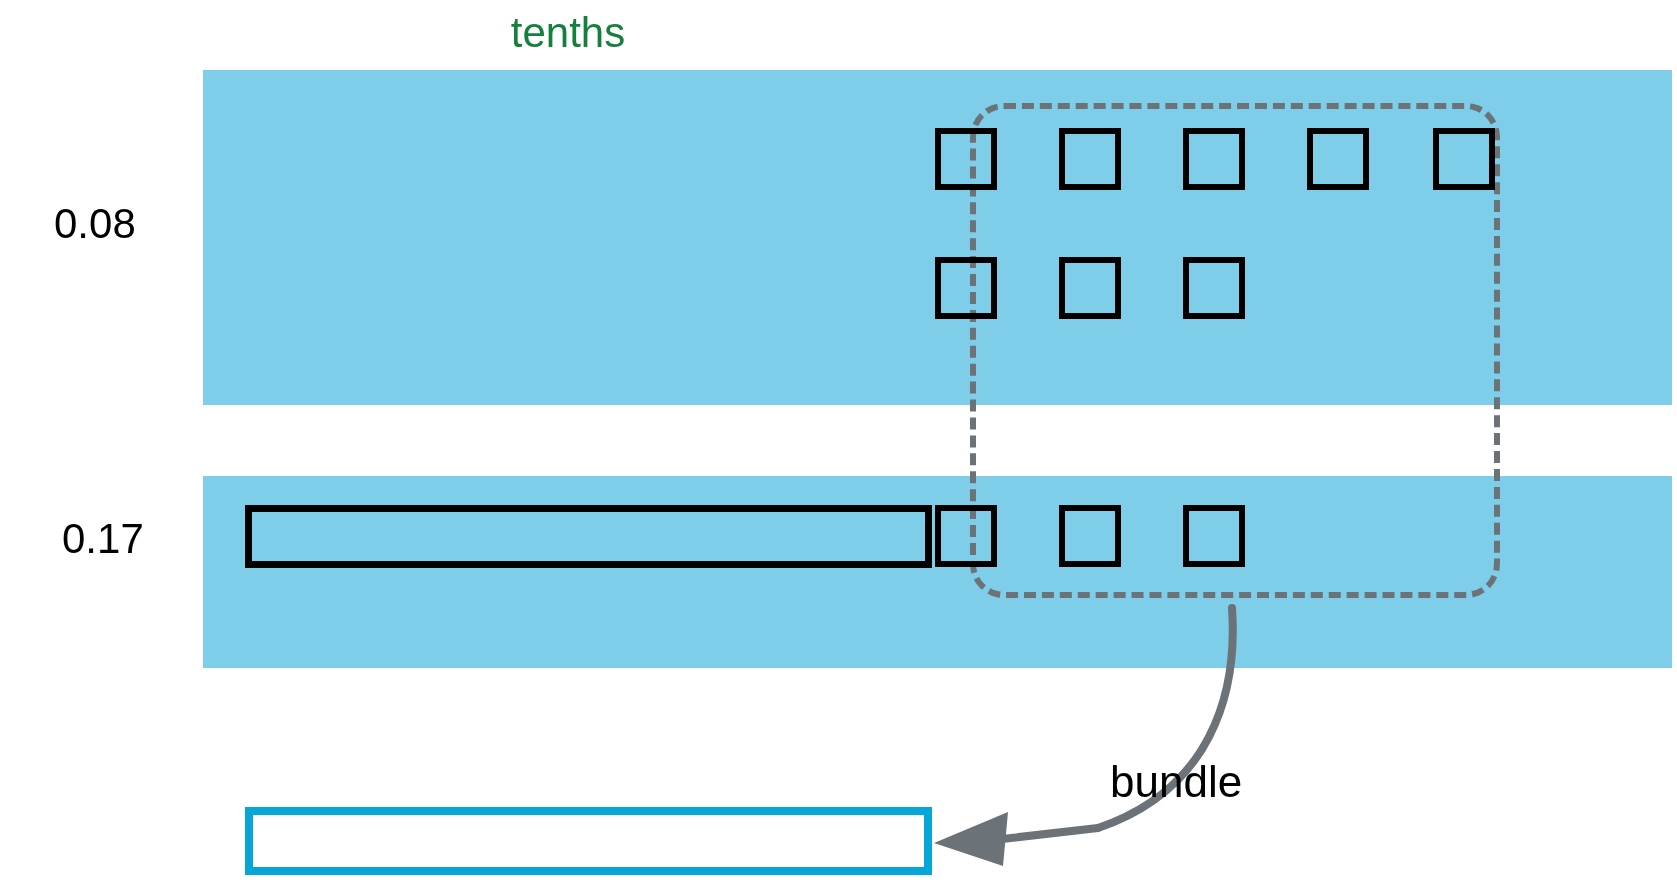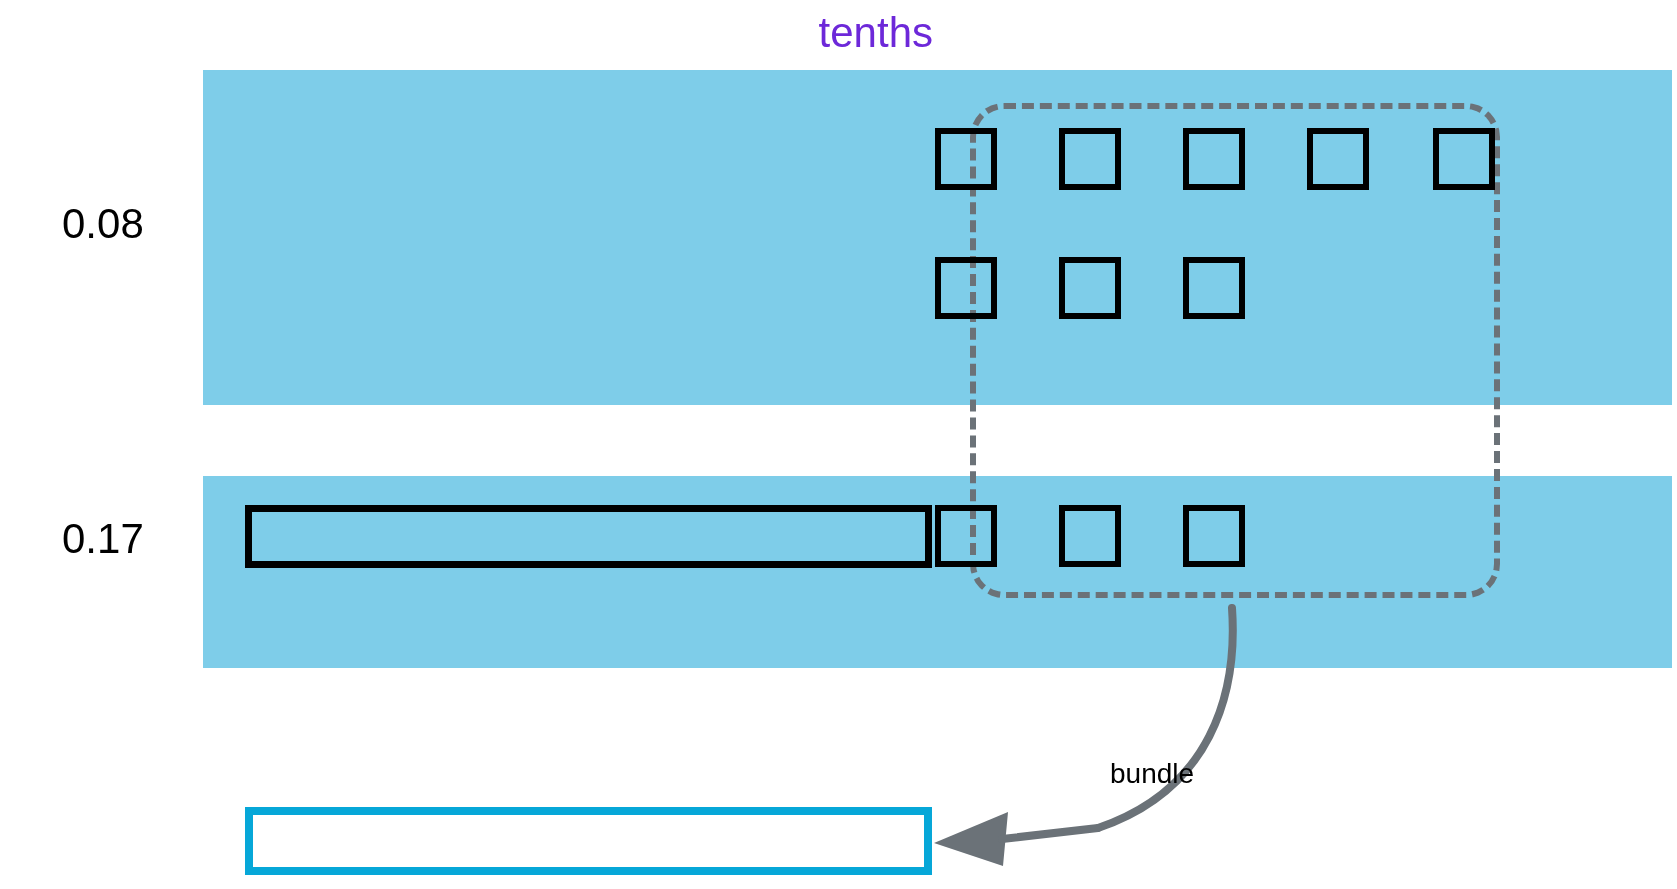--- a/index.html
+++ b/index.html
@@ -6,38 +6,38 @@
   body{
     font-family:"Liberation Sans", sans-serif;
     width:1677px;height:889px;position:relative;overflow:hidden;
   }
   .stage{position:absolute;left:0;top:0;width:1677px;height:889px;}
 
   
   .col-head{
     position:absolute;
     font-size:42px;
-    color:#6d28d9;
-    text-align:right;
+    color:#15803d;
+    text-align:center;
     white-space:nowrap;
     line-height:1;
   }
   #head-tenths{left:203px;top:12px;width:730px;}
   #head-hundredths{left:970px;top:12px;width:530px;}
 
   
   .row-label{
     position:absolute;
     font-size:42px;
     color:#000000;
     text-align:left;
     white-space:nowrap;
     line-height:1;
   }
-  #label-008{left:62px;top:203px;}
+  #label-008{left:54px;top:203px;}
   #label-013{left:62px;top:518px;}
 
   
   .band{position:absolute;background:#7ECDE9;}
   #band-row-008{left:203px;top:70px;width:1469px;height:335px;}
   #band-row-013{left:203px;top:476px;width:1469px;height:192px;}
 
   
   #bundle-region{
     position:absolute;
@@ -71,21 +71,21 @@
     left:245px;top:807px;width:687px;height:68px;
     border:8px solid #06A7D8;
     box-sizing:border-box;
     background:#ffffff;
   }
 
   
   #bundle-arrow{position:absolute;left:860px;top:600px;width:420px;height:270px;}
   #bundle-caption{
     position:absolute;left:1110px;top:760px;
-    font-size:28px;color:#000000;white-space:nowrap;line-height:1;
+    font-size:44px;color:#000000;white-space:nowrap;line-height:1;
   }
 </style>
 </head>
 <body>
 
 <div class="stage">
 
   <div class="col-head" id="head-tenths">tenths</div>
 
   <div class="band" id="band-row-008"></div>

